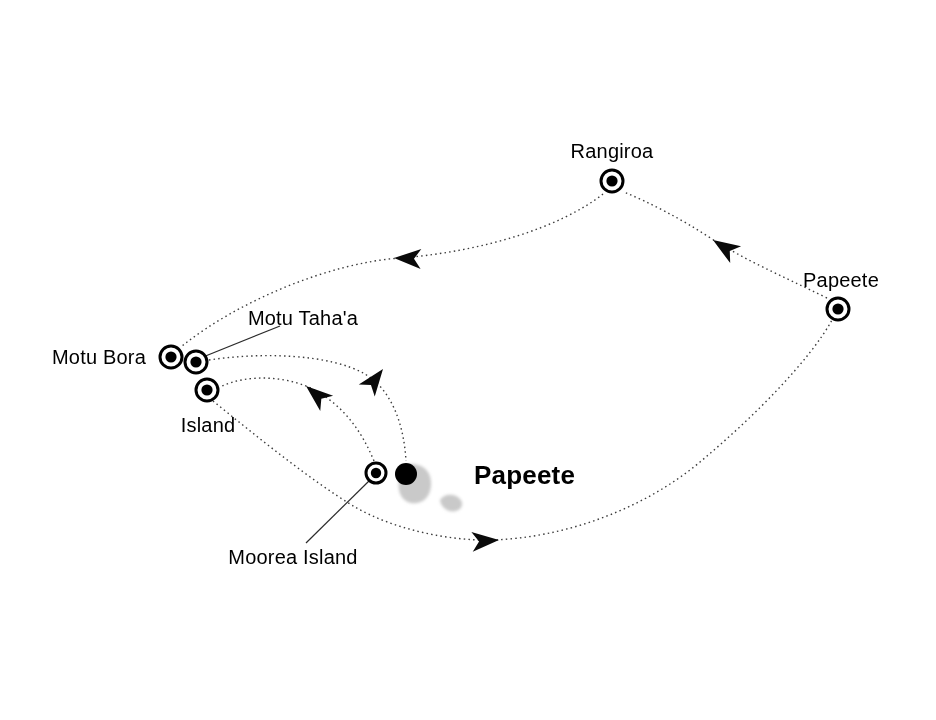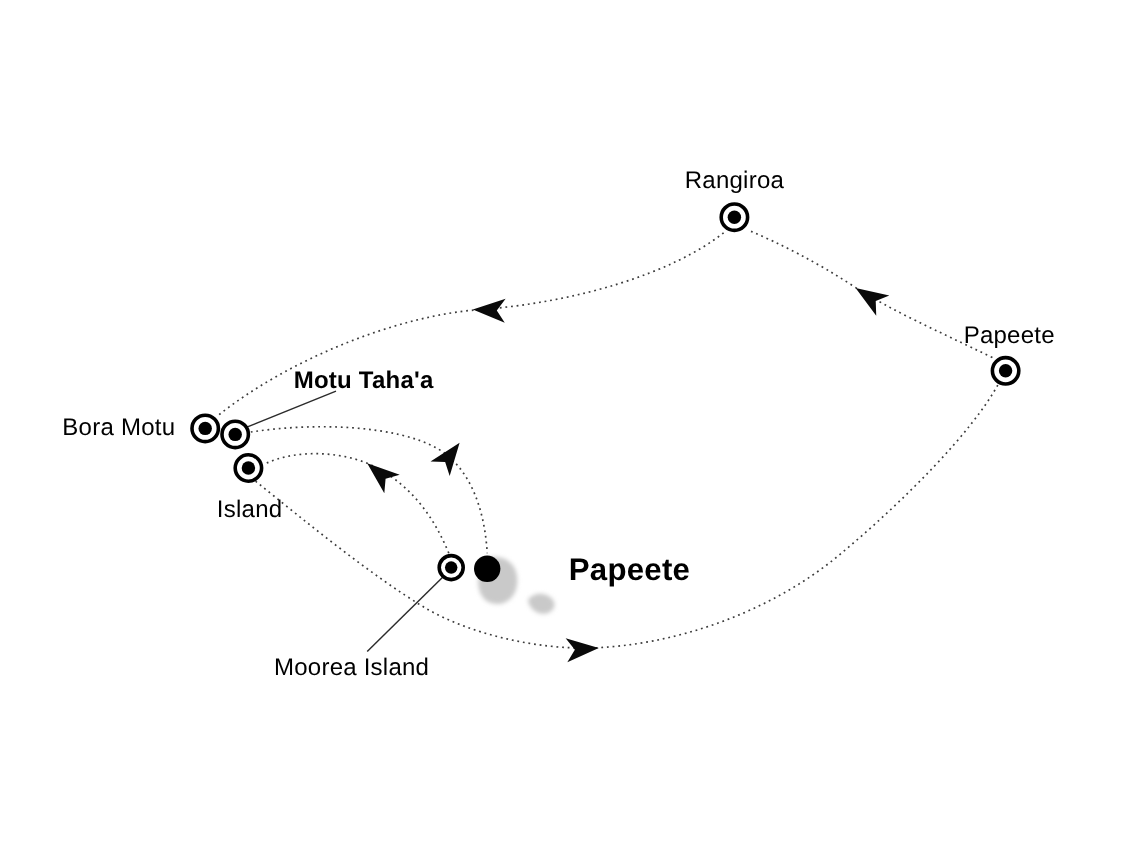--- a/index.html
+++ b/index.html
@@ -98,19 +98,19 @@
         <circle class="marker-inner" cx="376" cy="473" r="5.2"></circle>
       </g>
       <g>
         <circle class="marker-inner" cx="406" cy="474" r="11"></circle>
       </g>
     </g>
   </svg>
 
   <div class="port-label" style="left:612px; top:151px;">Rangiroa</div>
   <div class="port-label" style="left:841px; top:280px;">Papeete</div>
-  <div class="port-label" style="left:99px; top:357px;">Bora Motu</div>
-  <div class="port-label" style="left:303px; top:318px;font-weight:bold;">Motu Taha'a</div>
+  <div class="port-label" style="left:99px; top:357px;">Motu Bora</div>
+  <div class="port-label" style="left:303px; top:318px;">Motu Taha'a</div>
   <div class="port-label" style="left:208px; top:425px;">Island</div>
   <div class="port-label port-label--papeete" style="left:428px; top:475px;">Papeete</div>
   <div class="port-label" style="left:293px; top:557px;">Moorea Island</div>
 
 </div>
 
 </body></html>

